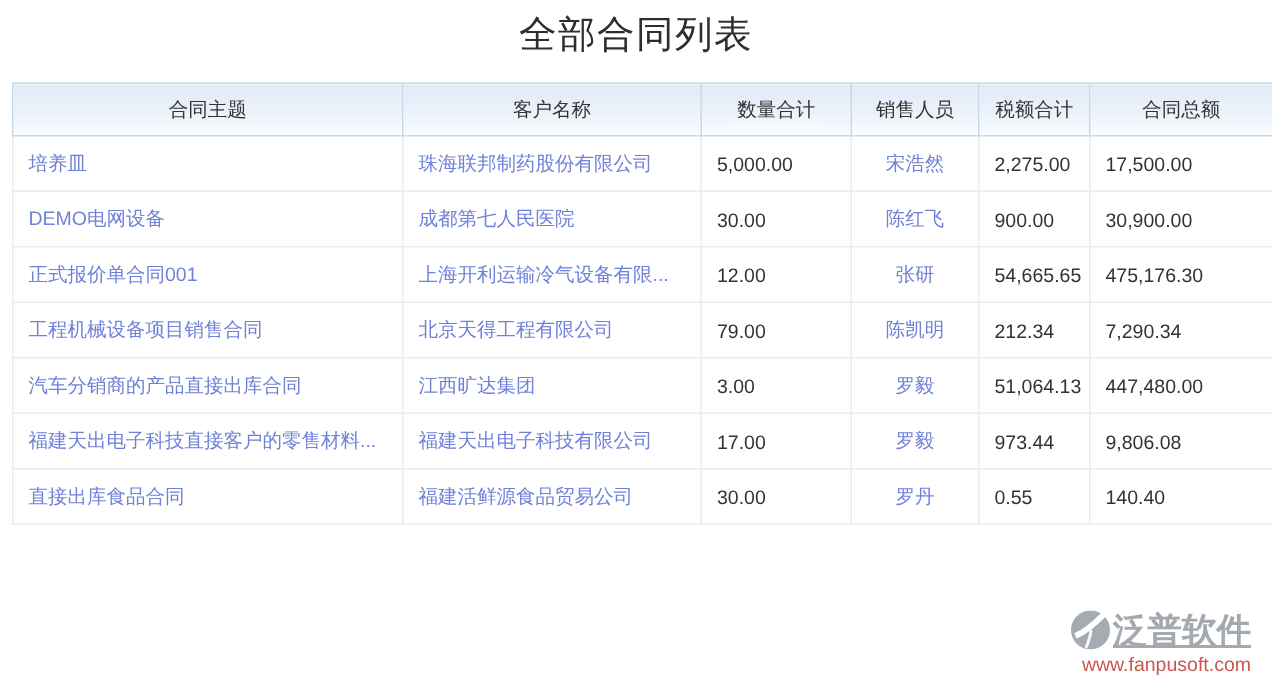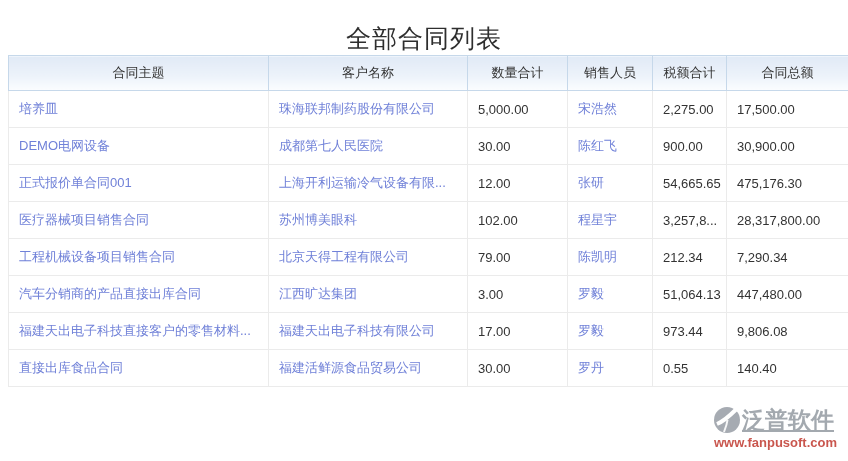--- a/index.html
+++ b/index.html
@@ -3,21 +3,21 @@
 <meta charset="utf-8">
 <style>
   * { box-sizing: border-box; }
   html,body { margin:0; padding:0; }
   body {
     width:848px; height:461px; overflow:hidden; position:relative;
     background:#ffffff;
     font-family:"Liberation Sans","DejaVu Sans",sans-serif;
   }
   .title {
-    margin:0; padding-top:22px; height:44px;
+    margin:0; padding-top:6px; height:44px;
     text-align:center; font-size:25px; font-weight:400; color:#2e2e2e;
     letter-spacing:1px;
   }
   table.contracts {
     position:absolute; left:8px; top:55px; width:840px;
     border-collapse:collapse; table-layout:fixed;
     font-size:13px;
   }
   col.c1{width:260px} col.c2{width:199px} col.c3{width:100px}
   col.c4{width:85px}  col.c5{width:74px}  col.c6{width:122px}
@@ -28,34 +28,34 @@
     color:#333; font-weight:400; text-align:center;
     white-space:nowrap; overflow:hidden;margin-top:48px;
   }
   td {
     height:37px; padding:0 10px;
     border:1px solid #ebebeb;
     background:#fff; color:#333;
     white-space:nowrap; overflow:hidden;
   }
   td.link { color:#7081d8; cursor:pointer;margin-left:15px; }
-  .al-left{text-align:left} .al-center{text-align:left} .al-right{}
+  .al-left{text-align:left} .al-center{text-align:center} .al-right{}
   .watermark {
     position:absolute; left:714px; top:406px; width:134px;
     pointer-events:none; text-align:right;
   }
   .wm-row { display:flex; align-items:center; justify-content:flex-start; height:28px; }
   .wm-logo { width:26px; height:26px; flex:0 0 26px; margin-right:2px; }
   .wm-brand {
     font-size:23px; font-weight:700; color:#8d949c; opacity:.8;
     letter-spacing:0px; white-space:nowrap;text-decoration:underline;
   }
   .wm-url {
     margin-top:1px; padding-right:14px;
-    font-size:13px; font-weight:700; color:#c0392f; opacity:.85;
+    font-size:13px; font-weight:400; color:#c0392f; opacity:.85;
     white-space:nowrap;
   }
 </style>
 </head>
 <body>
 
 <div class="page">
 
   <h1 class="title">全部合同列表</h1>
 
@@ -97,28 +97,20 @@
         </tr>
         <tr>
           <td class="al-left link">正式报价单合同001</td>
           <td class="al-left link">上海开利运输冷气设备有限...</td>
           <td class="al-right">12.00</td>
           <td class="al-center link">张研</td>
           <td class="al-right">54,665.65</td>
           <td class="al-right">475,176.30</td>
         </tr>
         <tr>
-          <td class="al-left link">医疗器械项目销售合同</td>
-          <td class="al-left link">苏州博美眼科</td>
-          <td class="al-right">102.00</td>
-          <td class="al-center link">程星宇</td>
-          <td class="al-right">3,257,8...</td>
-          <td class="al-right">28,317,800.00</td>
-        </tr>
-        <tr>
           <td class="al-left link">工程机械设备项目销售合同</td>
           <td class="al-left link">北京天得工程有限公司</td>
           <td class="al-right">79.00</td>
           <td class="al-center link">陈凯明</td>
           <td class="al-right">212.34</td>
           <td class="al-right">7,290.34</td>
         </tr>
         <tr>
           <td class="al-left link">汽车分销商的产品直接出库合同</td>
           <td class="al-left link">江西旷达集团</td>

